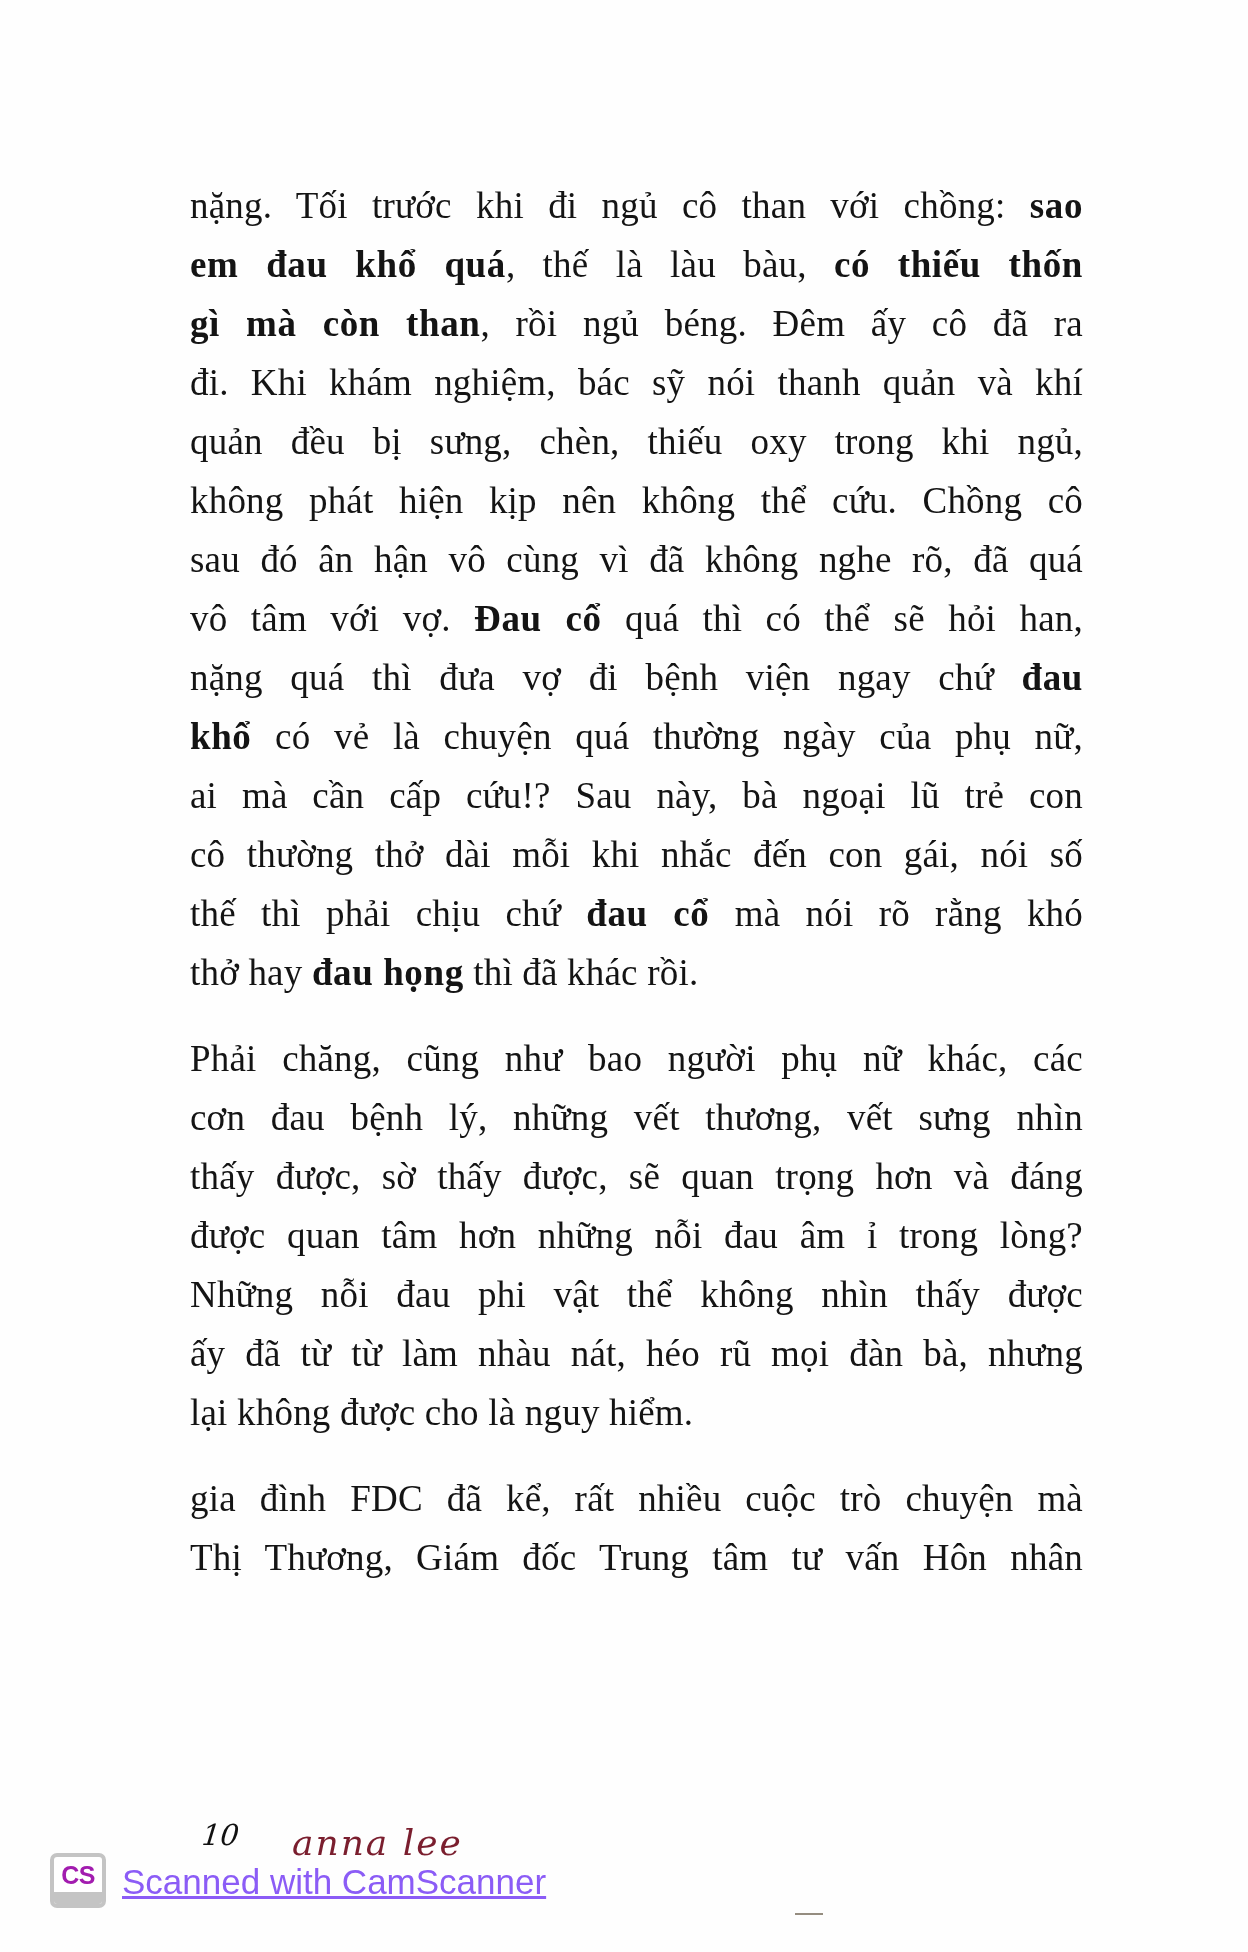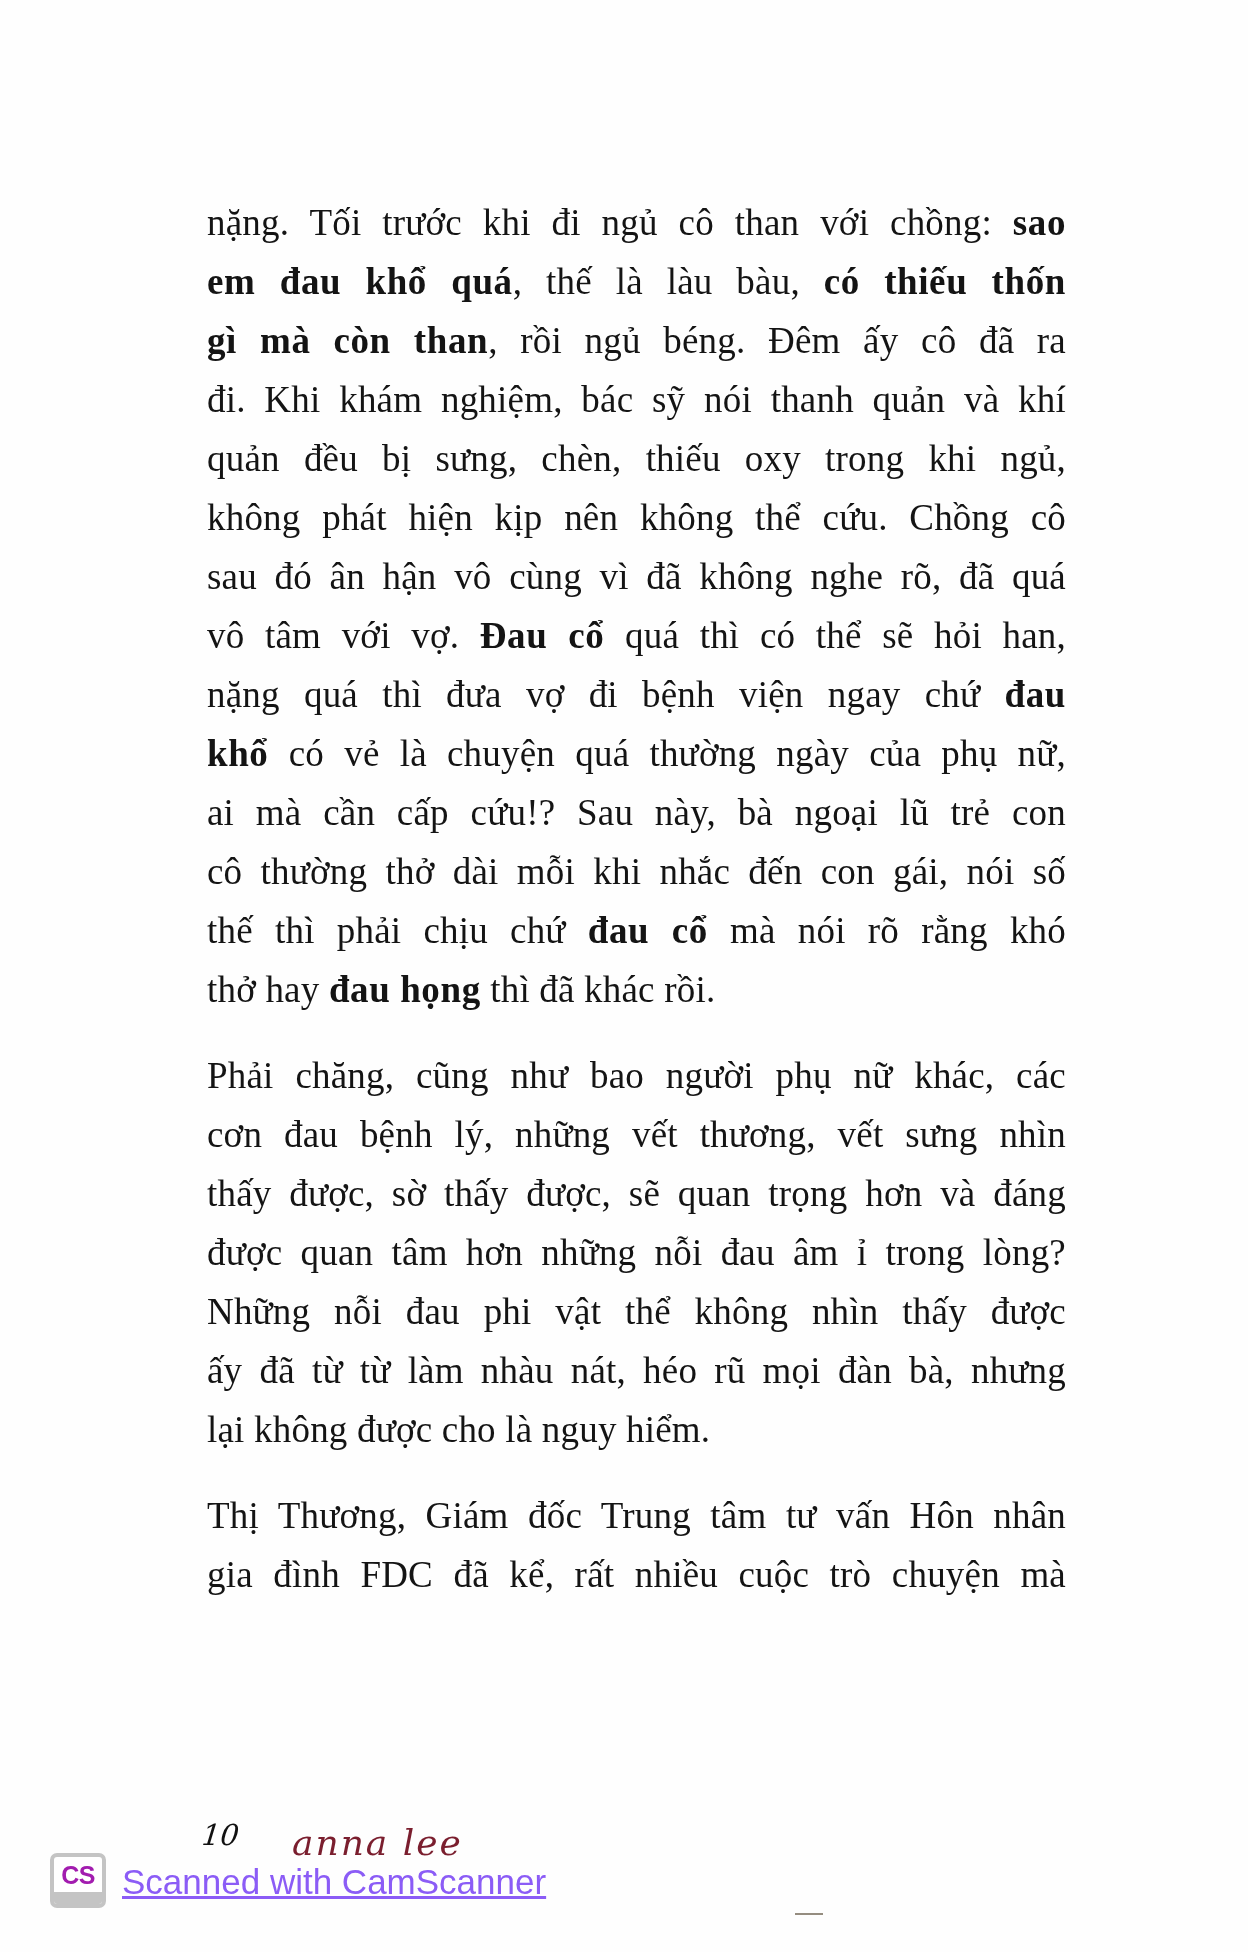--- a/index.html
+++ b/index.html
@@ -22,21 +22,21 @@
     height: 1952px;
     background: #fefefe;
   }
   .text-block {
     position: absolute;
     left: 190px;
     top: 176px;
     width: 893px;
   }
   .paragraph {
-    margin: 17px;
+    margin: 0;
   }
   .paragraph + .paragraph {
     margin-top: 27px;
   }
   .line {
     display: block;
     height: 59px;
     line-height: 59px;
     font-size: 37px;
     white-space: nowrap;
@@ -154,22 +154,22 @@
       <p class="paragraph">
         <span class="line"><span class="seg" style="white-space: pre;">Phải chăng, cũng như bao người phụ nữ khác, các</span></span>
         <span class="line"><span class="seg" style="white-space: pre;">cơn đau bệnh lý, những vết thương, vết sưng nhìn</span></span>
         <span class="line"><span class="seg" style="white-space: pre;">thấy được, sờ thấy được, sẽ quan trọng hơn và đáng</span></span>
         <span class="line"><span class="seg" style="white-space: pre;">được quan tâm hơn những nỗi đau âm ỉ trong lòng?</span></span>
         <span class="line"><span class="seg" style="white-space: pre;">Những nỗi đau phi vật thể không nhìn thấy được</span></span>
         <span class="line"><span class="seg" style="white-space: pre;">ấy đã từ từ làm nhàu nát, héo rũ mọi đàn bà, nhưng</span></span>
         <span class="line last"><span class="seg" style="white-space: pre;">lại không được cho là nguy hiểm.</span></span>
       </p>
       <p class="paragraph">
+        <span class="line"><span class="seg" style="white-space: pre;">gia đình FDC đã kể, rất nhiều cuộc trò chuyện mà</span></span>
         <span class="line"><span class="seg" style="white-space: pre;">Thị Thương, Giám đốc Trung tâm tư vấn Hôn nhân</span></span>
-        <span class="line"><span class="seg" style="white-space: pre;">gia đình FDC đã kể, rất nhiều cuộc trò chuyện mà</span></span>
       </p>
     </div>
 
   <div class="page-number">10</div>
   <div class="author-name">anna lee</div>
 
   <div class="watermark">
     <div class="cs-icon">
       <span class="cs-letters">CS</span>
       <span class="cs-band"></span>

